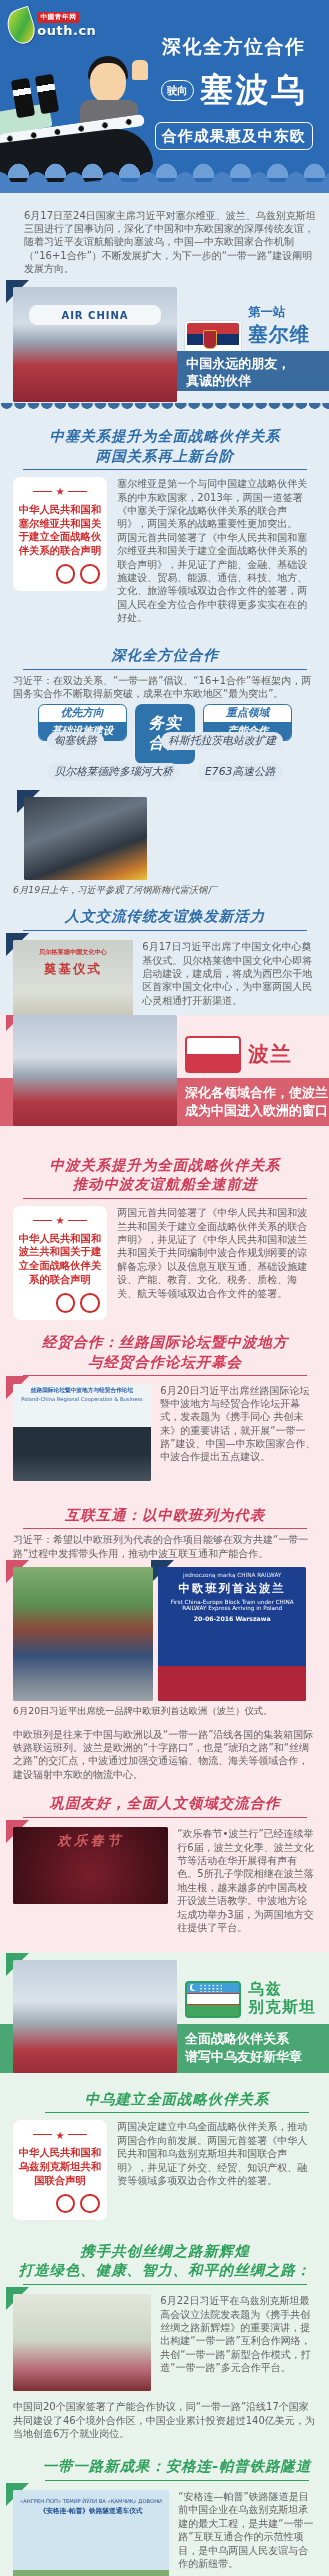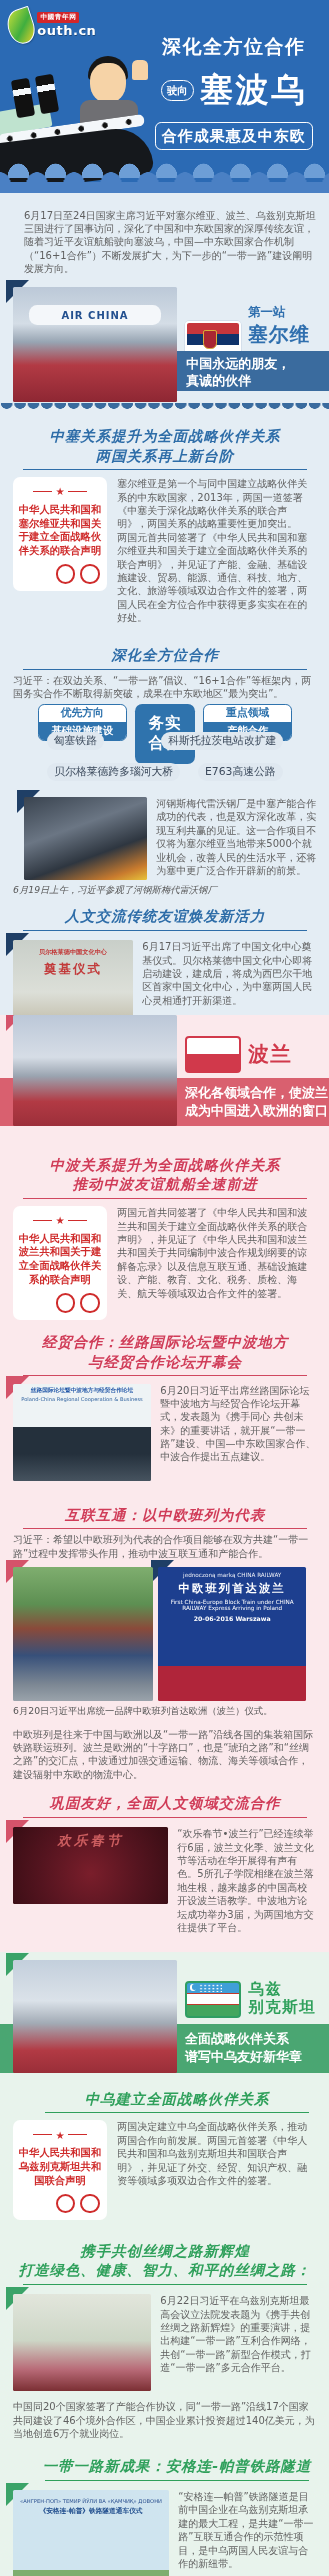--- a/index.html
+++ b/index.html
@@ -141,21 +141,21 @@
   .star-row{display:flex;align-items:center;justify-content:center;gap:3.1px;color:#cf2b2b;}
   .star-row .ln{width:19.6px;border-top:1.5px solid #cf2b2b;}
   .star-row .st{font-size:10.3px;}
   .doc-title{margin-top:5.2px;color:#cf2b2b;font-weight:800;font-size:10.3px;line-height:1.35;}
   .seals{display:flex;justify-content:flex-end;gap:5.2px;margin-top:6.2px;padding-right:2.1px;}
   .seal{width:15.5px;height:15.5px;border:2.1px solid #cf2b2b;border-radius:50%;}
   .card-text{flex:1;}
   .card-text .p{margin:0;}
 
   
-  .diagram{padding:0 25px;margin-top:3.1px;}
+  .diagram{padding:0 25px;margin-top:3.1px;font-style:italic;}
   .drow1{display:flex;justify-content:center;align-items:flex-start;gap:8.2px;}
   .dbox{width:87px;border:1.5px solid #2f73ad;border-radius:6.2px;overflow:hidden;text-align:center;background:#fff;}
   .dbox .dt{color:#2f73ad;font-size:10.8px;font-weight:700;padding:1.5px 0;}
   .dbox .dv{background:#2f73ad;color:#fff;font-size:10.3px;font-weight:700;padding:2.1px 0;}
   .dcenter{width:60px;height:60px;background:#2f73ad;border-radius:7.2px;color:#fff;font-size:15.5px;font-weight:800;
      display:flex;align-items:center;justify-content:center;text-align:center;line-height:1.25;letter-spacing:1px;}
   .tagrow{display:flex;justify-content:center;gap:57px;margin-top:-32px;}
   .tagrow2{display:flex;justify-content:center;gap:17.5px;margin-top:13.4px;}
   .tag{background:#dfe8f0;color:#3c4a5c;font-size:10.8px;padding:2.1px 7.2px;border-radius:9.3px;white-space:nowrap;}
 
@@ -297,21 +297,20 @@
       <div class="tagrow2">
         <span class="tag">贝尔格莱德跨多瑙河大桥</span>
         <span class="tag">E763高速公路</span>
       </div>
     </div>
 
     <div class="photo-row mt30">
       <div class="photo ph-steel">
           <div class="inner"></div>
         </div>
-      <p class="p">河钢斯梅代雷沃钢厂是中塞产能合作成功的代表，也是双方深化改革，实现互利共赢的见证。这一合作项目不仅将为塞尔维亚当地带来5000个就业机会，改善人民的生活水平，还将为塞中更广泛合作开辟新的前景。</p>
     </div>
     <p class="caption pad">6月19日上午，习近平参观了河钢斯梅代雷沃钢厂</p>
 
     <div class="heading mt18">
       <div class="hl">人文交流传统友谊焕发新活力</div>
       <div class="hr"></div>
     </div>
 
     <div class="photo-row mt18">
       <div class="photo ph-culture">

